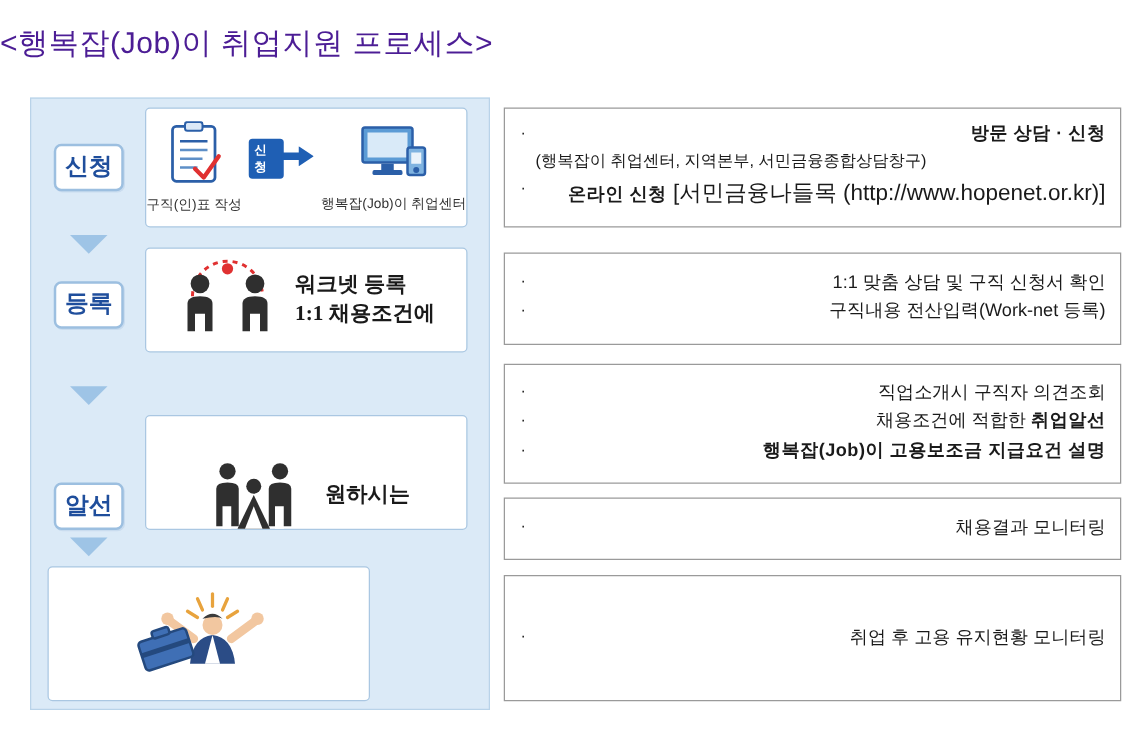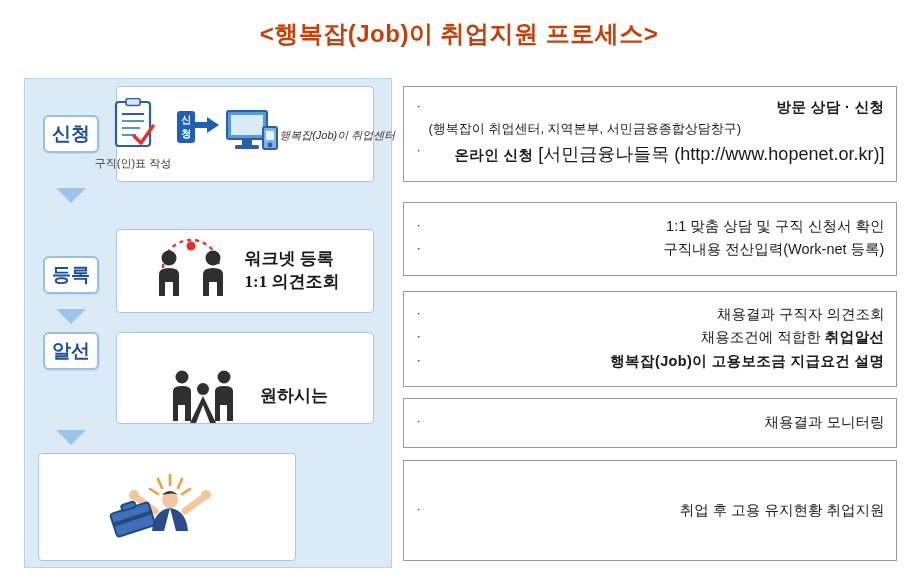--- a/index.html
+++ b/index.html
@@ -9,26 +9,26 @@
   }
   body {
     width: 918px;
     height: 586px;
     font-family: "Liberation Sans", sans-serif;
     color: #1a1a1a;
     position: relative;
     overflow: hidden;
   }
   .page-title {
-    text-align: center;
+    text-align: left;
     font-size: 24px;
-    font-weight: bold;
+    font-weight: normal;
     letter-spacing: 0.5px;
     margin: 18px 0 0 0;
-    color: #c2410c;
+    color: #4c1d95;
   }
   .diagram {
     position: absolute;
     left: 24px;
     top: 78px;
     width: 870px;
     height: 490px;
     display: flex;
     gap: 0;
   }
@@ -206,70 +206,70 @@
             <div style="display:flex;align-items:center;">
               <span style="background:#1f5fb4;color:#fff;font-size:10px;font-weight:bold;border-radius:3px;padding:2px 4px;">신청</span>
               <span style="margin-left:-2px;">
                 <svg width="26" height="16" viewBox="0 0 26 16">
                   <path d="M0 5 H14 V0 L26 8 L14 16 V11 H0 Z" fill="#1f5fb4"></path>
                 </svg>
               </span>
             </div>
           </div>
 
-          <div style="display:flex;flex-direction:row;align-items:center;font-style:italic;">
+          <div style="display:flex;flex-direction:column;align-items:center;">
             <span>
               <svg width="54" height="50" viewBox="0 0 54 50">
                 <rect x="2" y="4" width="40" height="28" rx="2" fill="#5b9bd5" stroke="#2b5fa8" stroke-width="2"></rect>
                 <rect x="6" y="8" width="32" height="20" fill="#d9eaf8"></rect>
                 <rect x="17" y="33" width="10" height="5" fill="#2b5fa8"></rect>
                 <rect x="10" y="38" width="24" height="4" rx="1.5" fill="#2b5fa8"></rect>
                 <rect x="38" y="20" width="14" height="22" rx="2" fill="#7fb3e0" stroke="#2b5fa8" stroke-width="2"></rect>
                 <circle cx="45" cy="38" r="2.4" fill="#2b5fa8"></circle>
                 <rect x="41" y="24" width="8" height="9" fill="#eaf3fb"></rect>
               </svg>
             </span>
             <div class="cap">행복잡(Job)이 취업센터</div>
           </div>
         </div>
       </div>
     </div>
 
     <div class="arrow-down" style="top:110px;"></div>
 
-    <div class="stage" style="top:151px; height:92px;">
+    <div class="stage" style="top:120px; height:92px;">
       <div class="stage-badge" style="height:92px; justify-content:center;">
         <div class="badge-box">등록</div>
       </div>
       <div class="card" style="height:84px;font-family:Liberation Serif, serif;">
         <div class="card-inner" style="gap:14px;">
           <span>
             <svg width="80" height="62" viewBox="0 0 80 62">
               <path d="M12 30 A28 28 0 0 1 68 30" fill="none" stroke="#e03131" stroke-width="2.4" stroke-dasharray="4 4"></path>
               <circle cx="40" cy="8" r="4.5" fill="#e03131"></circle>
               <circle cx="18" cy="20" r="7.5" fill="#2f2f2f"></circle>
               <path d="M8 58 L8 36 Q8 30 18 30 Q28 30 28 36 L28 58" fill="#2f2f2f"></path>
               <rect x="14" y="44" width="8" height="16" fill="#ffffff"></rect>
               <circle cx="62" cy="20" r="7.5" fill="#2f2f2f"></circle>
               <path d="M52 58 L52 36 Q52 30 62 30 Q72 30 72 36 L72 58" fill="#2f2f2f"></path>
               <rect x="58" y="44" width="8" height="16" fill="#ffffff"></rect>
             </svg>
           </span>
           <div style="line-height:1.35;">
             <div style="font-size:17px;font-weight:bold;">워크넷 등록</div>
-            <div style="font-size:17px;font-weight:bold;">1:1 의견조회</div>
+            <div style="font-size:17px;font-weight:bold;">1:1 채용조건에</div>
           </div>
         </div>
       </div>
     </div>
 
     <div class="arrow-down" style="top:231px;"></div>
 
     <div class="stage" style="top:254px; height:92px;">
-      <div class="stage-badge" style="height:92px; justify-content:flex-start;">
+      <div class="stage-badge" style="height:92px; justify-content:flex-end;">
         <div class="badge-box">알선</div>
       </div>
       <div class="card" style="height:92px;">
         <div class="card-inner" style="gap:14px;margin-top:36px;">
           <span>
             <svg width="84" height="62" viewBox="0 0 84 62">
               <circle cx="20" cy="14" r="6.5" fill="#2f2f2f"></circle>
               <path d="M11 58 L11 28 Q11 23 20 23 Q29 23 29 28 L29 58" fill="#2f2f2f"></path>
               <rect x="16" y="42" width="7" height="18" fill="#ffffff"></rect>
               <circle cx="62" cy="14" r="6.5" fill="#2f2f2f"></circle>
@@ -347,21 +347,21 @@
           <span class="bullet-dot">·</span>
           <span class="bullet-text">구직내용 전산입력(Work-net 등록)</span>
         </div>
       </div>
     </div>
 
     <div class="info-box center-v" style="top:213px; height:96px;">
       <div style="width:100%;">
         <div class="bullet-row">
           <span class="bullet-dot">·</span>
-          <span class="bullet-text">채용결과 구직자 의견조회</span>
+          <span class="bullet-text">직업소개시 구직자 의견조회</span>
         </div>
         <div class="bullet-row">
           <span class="bullet-dot">·</span>
           <span class="bullet-text"><span>채용조건에 적합한 </span><span class="b-bold">취업알선</span></span>
         </div>
         <div class="bullet-row">
           <span class="bullet-dot">·</span>
           <span class="bullet-text b-bold">행복잡(Job)이 고용보조금 지급요건 설명</span>
         </div>
       </div>
@@ -373,19 +373,19 @@
           <span class="bullet-dot">·</span>
           <span class="bullet-text">채용결과 모니터링</span>
         </div>
       </div>
     </div>
 
     <div class="info-box center-v" style="top:382px; height:101px;">
       <div style="width:100%;">
         <div class="bullet-row" style="margin:0;">
           <span class="bullet-dot">·</span>
-          <span class="bullet-text">취업 후 고용 유지현황 취업지원</span>
+          <span class="bullet-text">취업 후 고용 유지현황 모니터링</span>
         </div>
       </div>
     </div>
 
   </div>
 </div>
 
 </body></html>

